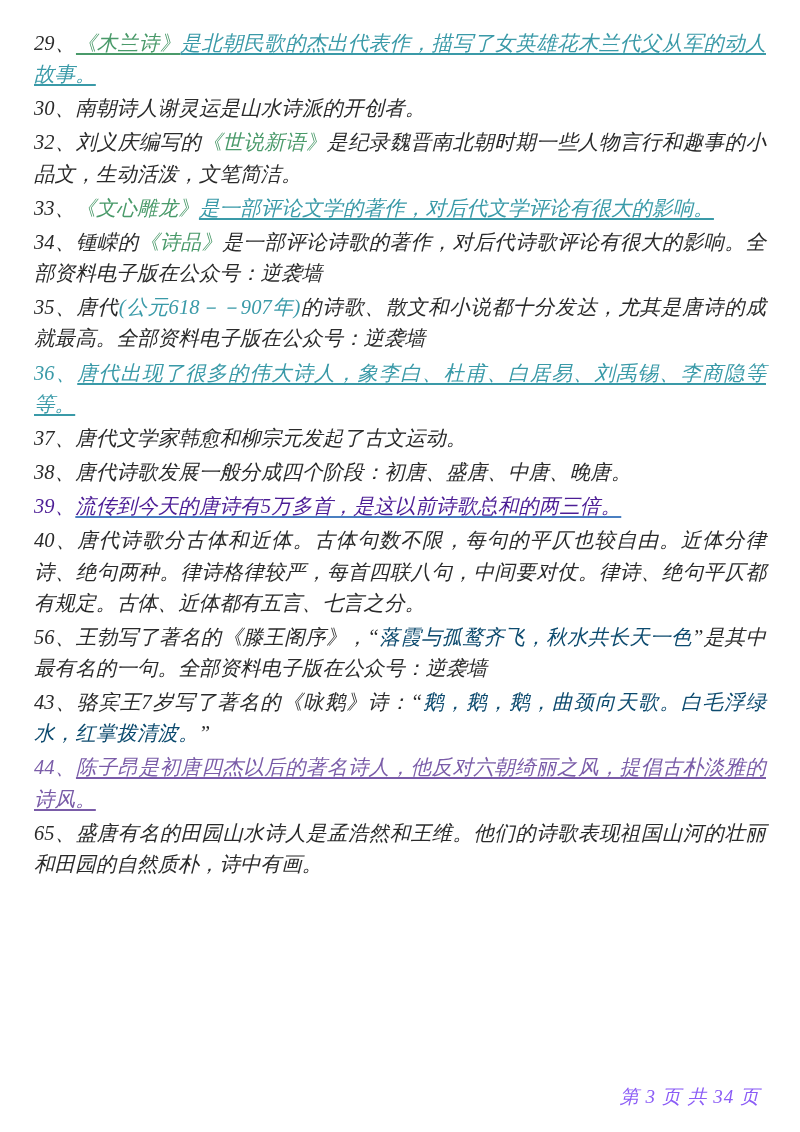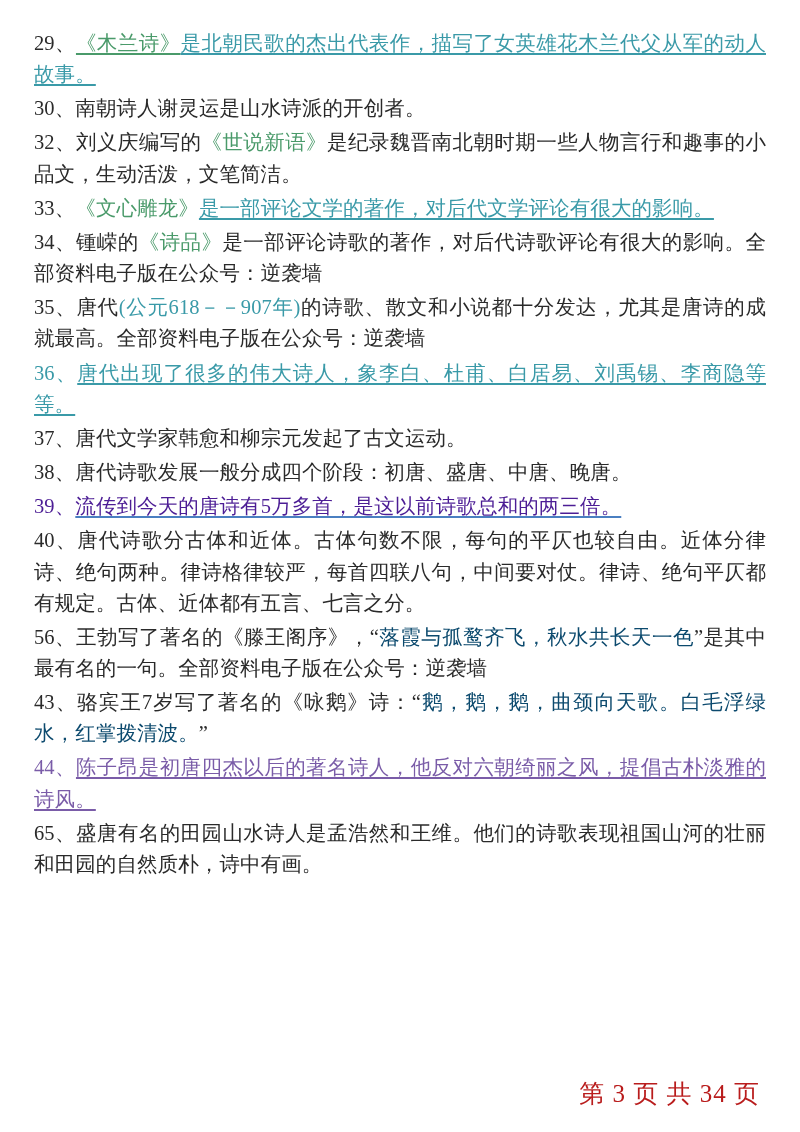--- a/index.html
+++ b/index.html
@@ -14,20 +14,21 @@
     color: #222222;
     position: relative;
     overflow: hidden;
   }
   #page {
     width: 800px;
     height: 1132px;
     box-sizing: border-box;
     padding: 28px 34px 20px 34px;
     position: relative;
+    font-style: italic;
   }
   .item {
     display: block;
     font-size: 20.5px;
     line-height: 1.52;
     margin: 0 0 3px 0;
     text-align: justify;
     letter-spacing: 0.1px;
   }
   .num {
@@ -65,22 +66,22 @@
     text-decoration-color: #7a5ca8;
     text-underline-offset: 3px;
     text-decoration-thickness: 1.5px;
   }
   .nounder { text-decoration: none; }
 
   .footer {
     position: absolute;
     right: 40px;
     bottom: 22px;
-    font-size: 25px;
-    color: #b91c1c;
+    font-size: 19px;
+    color: #8b5cf6;
     font-family: "Liberation Serif", "DejaVu Serif", serif;
     letter-spacing: 1px;
     margin-top: 26px;
   }
 </style>
 </head>
 <body>
 
 <div id="page">
   <div id="item-list">

